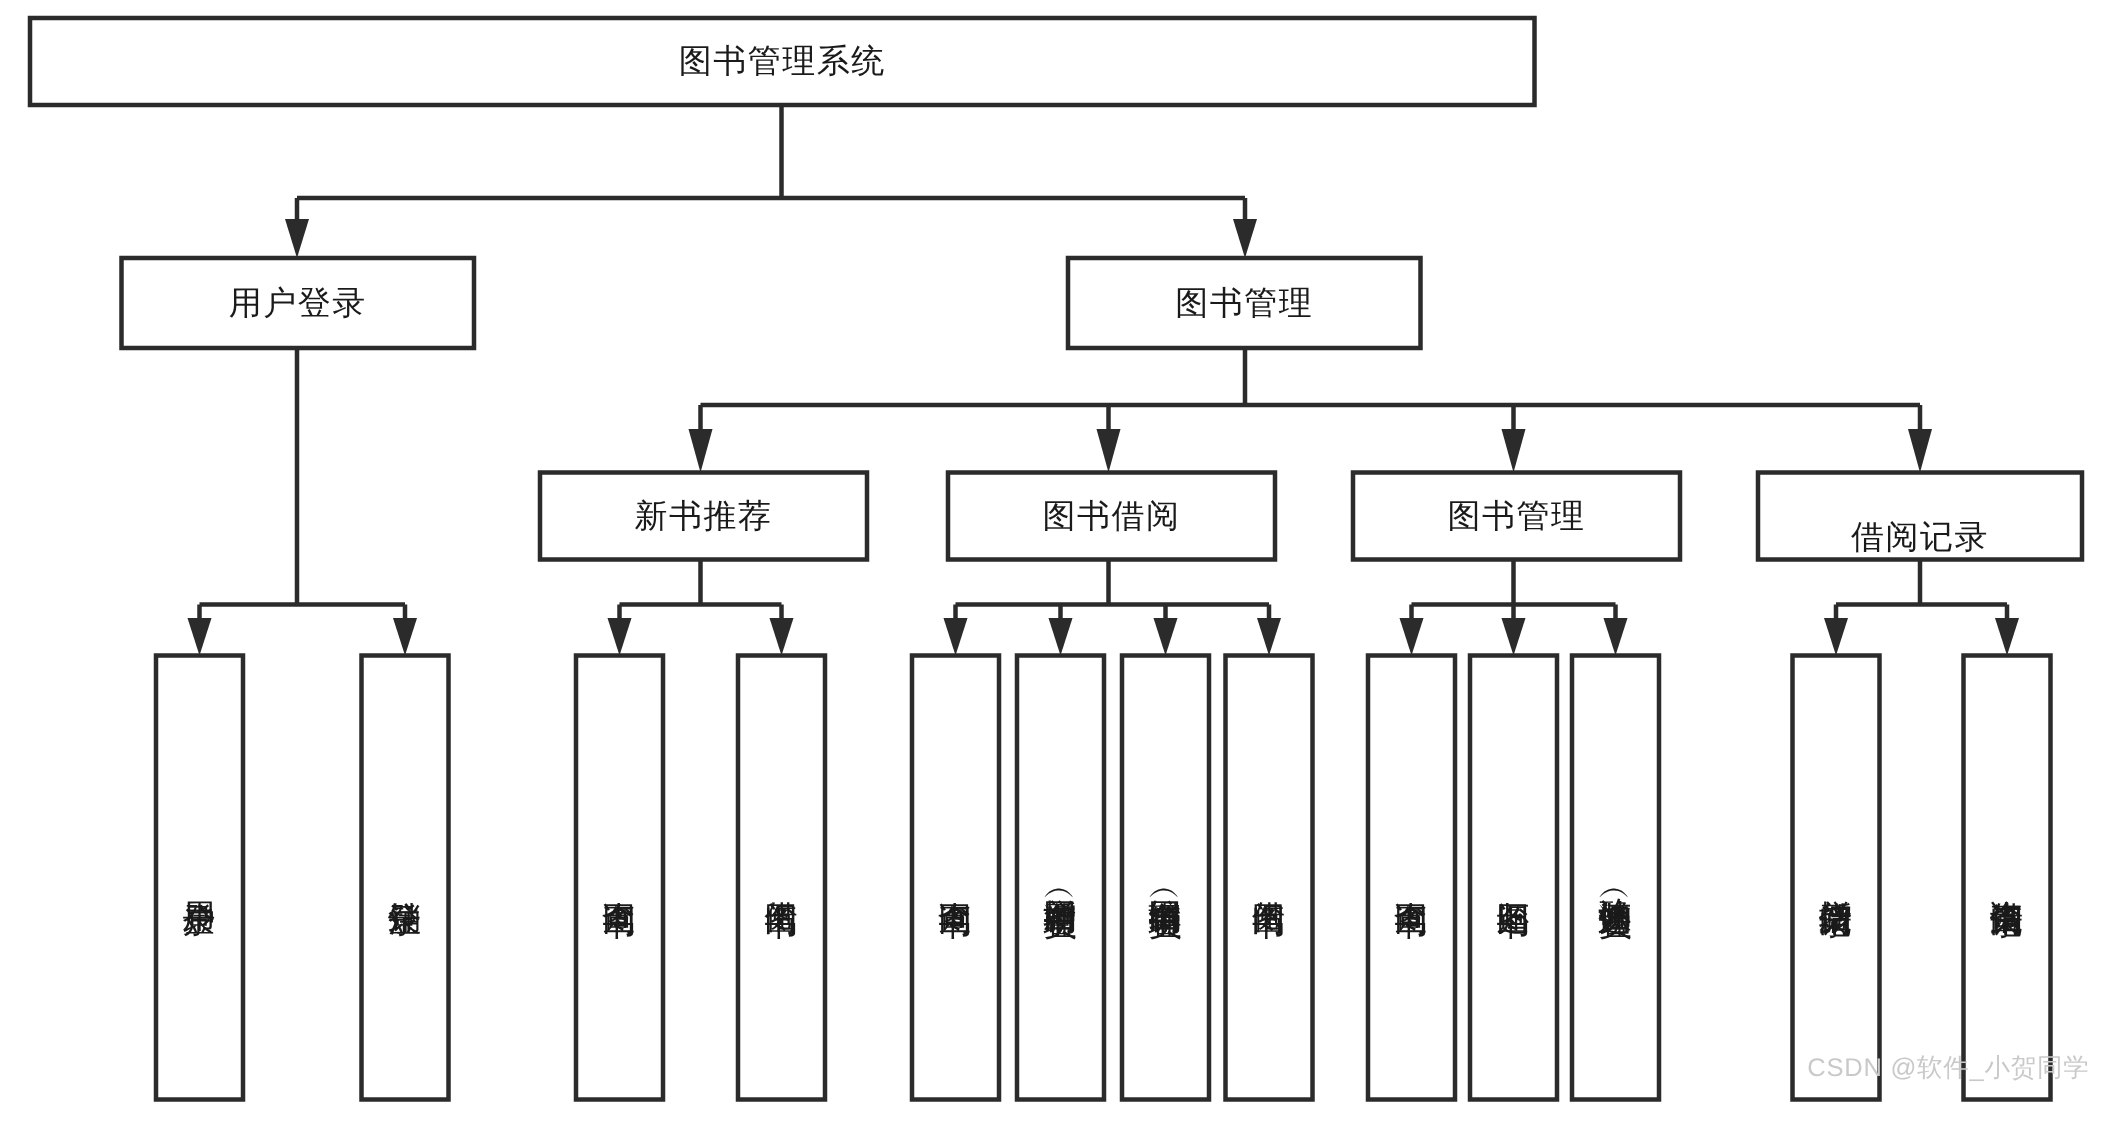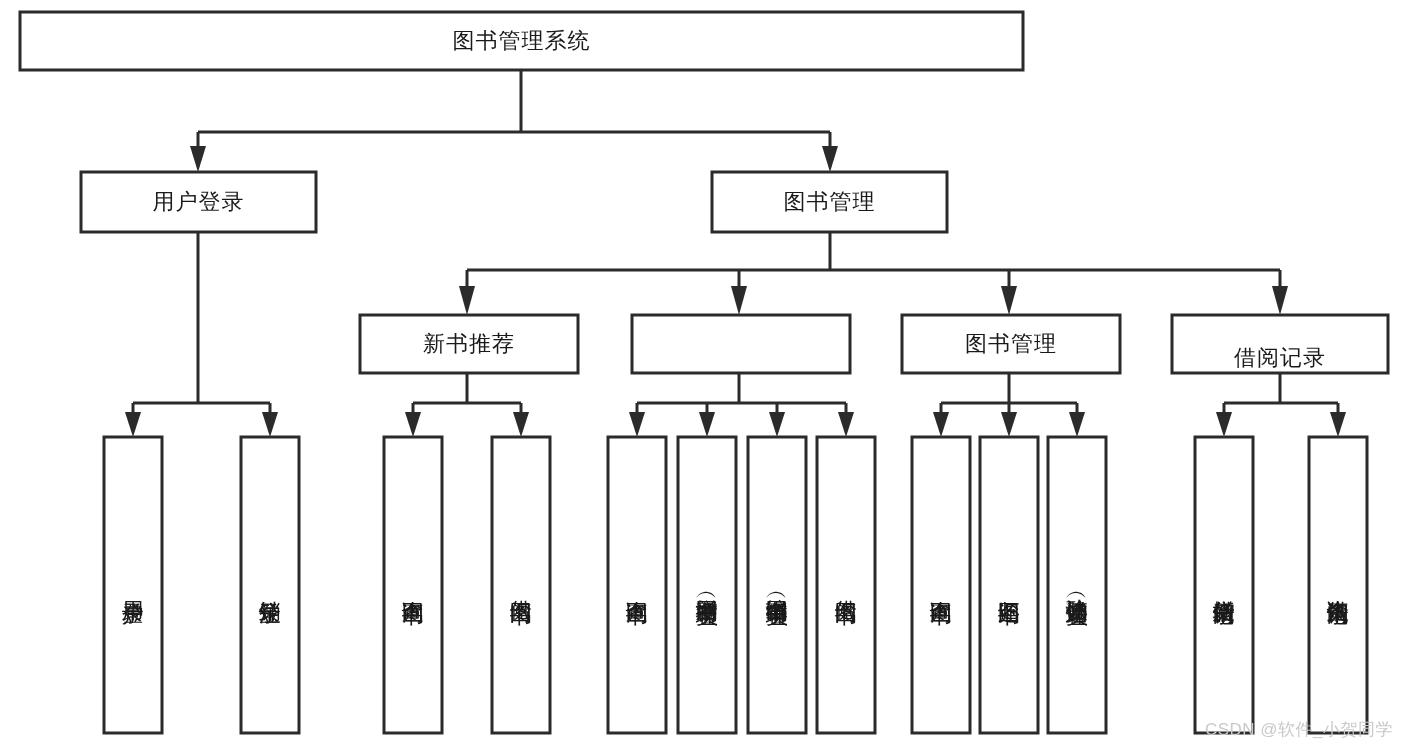--- a/index.html
+++ b/index.html
@@ -65,21 +65,21 @@
     font-family: "Liberation Sans", "DejaVu Sans", sans-serif;
     font-size: 22px;
     color: #1a1a1a;
     letter-spacing: 1px;
     white-space: nowrap;
     pointer-events: none;
   }
   #watermark {
     position: absolute;
     right: 12px;
-    bottom: 6px;
+    bottom: 24px;
     font-family: "Liberation Sans", "DejaVu Sans", sans-serif;
     font-size: 17px;
     color: #c9c9c9;
     letter-spacing: 0.5px;
     white-space: nowrap;
     user-select: none;
   }
 </style>
 </head>
 <body>
@@ -180,20 +180,21 @@
       <rect class="node-rect" x="1309" y="437" width="58" height="296"></rect>
     </g>
   </svg>
 
   <div class="hlabel-wrap" style="left:20px; top:12px; width:1003px; height:58px;">图书管理系统</div>
 
   <div class="hlabel-wrap" style="left:81px; top:172px; width:235px; height:60px;">用户登录</div>
   <div class="hlabel-wrap" style="left:712px; top:172px; width:235px; height:60px;">图书管理</div>
 
   <div class="hlabel-wrap" style="left:360px; top:315px; width:218px; height:58px;">新书推荐</div>
+  <div class="hlabel-wrap" style="left:632px; top:315px; width:218px; height:58px;">图书借阅</div>
   <div class="hlabel-wrap" style="left:902px; top:315px; width:218px; height:58px;">图书管理</div>
   <div class="hlabel-wrap" style="left:1172px; top:315px; width:216px; height:58px;margin-top:14px;">借阅记录</div>
 
   <div class="vlabel-wrap" style="left:104px; top:437px; width:58px; height:296px;">用户登录</div>
   <div class="vlabel-wrap" style="left:241px; top:437px; width:58px; height:296px;">注销登录</div>
 
   <div class="vlabel-wrap" style="left:384px; top:437px; width:58px; height:296px;">查询图书</div>
   <div class="vlabel-wrap" style="left:492px; top:437px; width:58px; height:296px;">借阅图书</div>
 
   <div class="vlabel-wrap" style="left:608px; top:437px; width:58px; height:296px;">查询图书</div>

